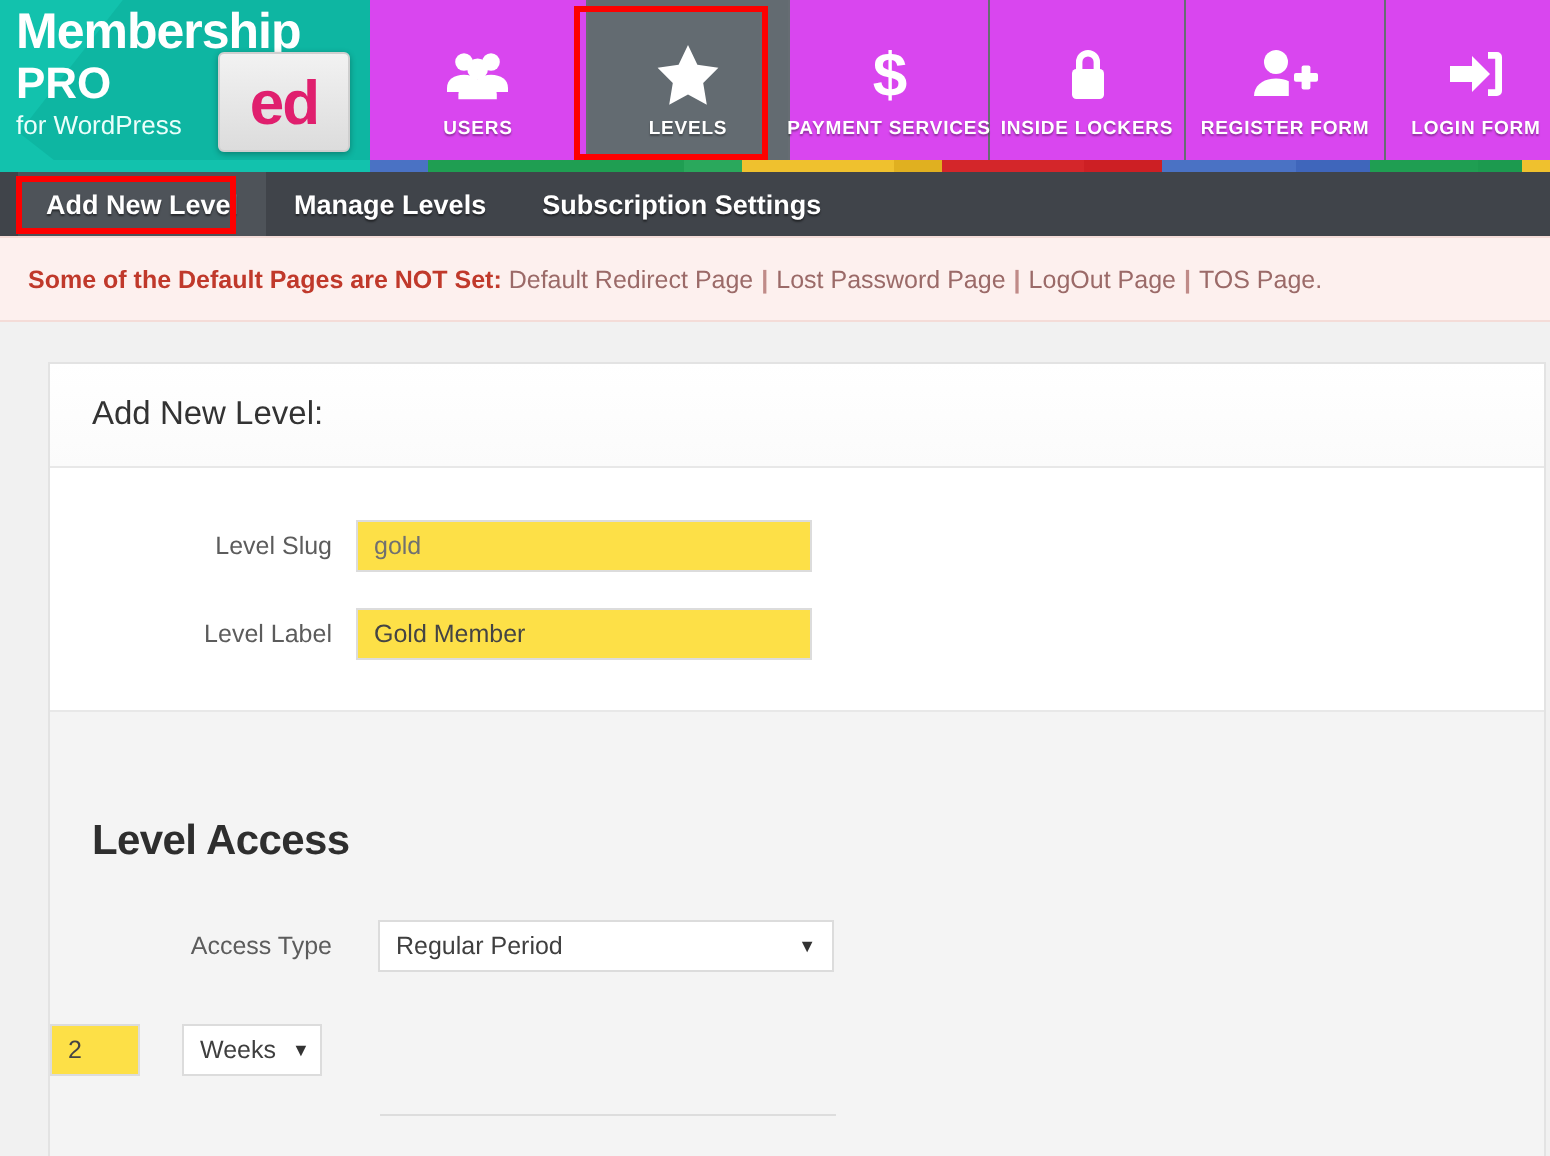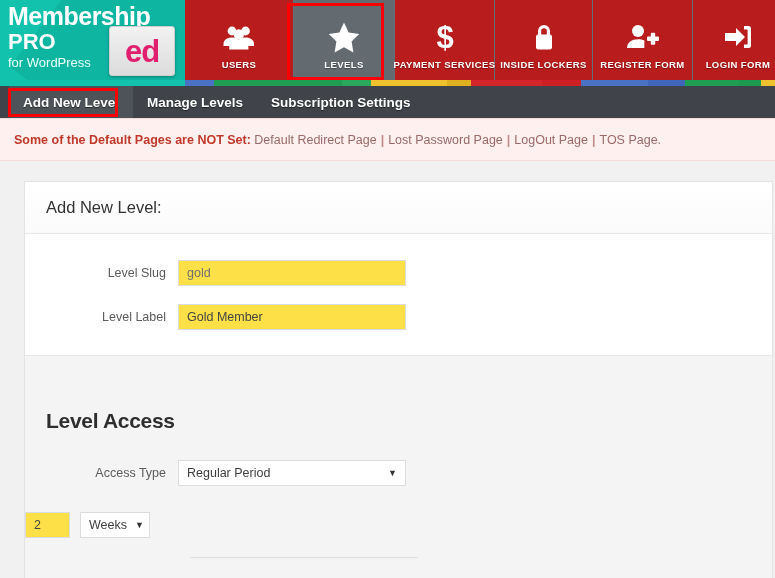--- a/index.html
+++ b/index.html
@@ -7,21 +7,21 @@
     width: 775px; height: 578px;
     font-family: "Liberation Sans", sans-serif;
     background: #f1f1f1;
     overflow: hidden;
   }
 
   
   .topbar {
     position: relative;
     width: 775px; height: 86px;
-    background: #b91c1c;
+    background: #d946ef;
     display: flex;
     overflow: hidden;
   }
 
   
   .logo-block {
     position: relative;
     width: 185px; height: 86px;
     background: #12c2ad;
     overflow: hidden;
@@ -246,20 +246,21 @@
     height: 26px;
     border: 1px solid #dcdcdc;
     background: #ffffff;
     font-size: 12.5px;
     color: #3f3f3f;
     padding: 0 8px;
     display: flex;
     align-items: center;
     justify-content: space-between;
     cursor: pointer;
+    margin-left: 11px;
   }
   .sel .caret { font-size: 9px; color: #333; padding-left: 8px; }
   .sel.w-access { width: 228px; }
   .sel.w-units  { width: 70px; }
   .sel.w-expire { width: 228px; }
   .sel.placeholder-val { color: #9a9a9a; }
   .gap { width: 10px; }
 
   
   .hl {

